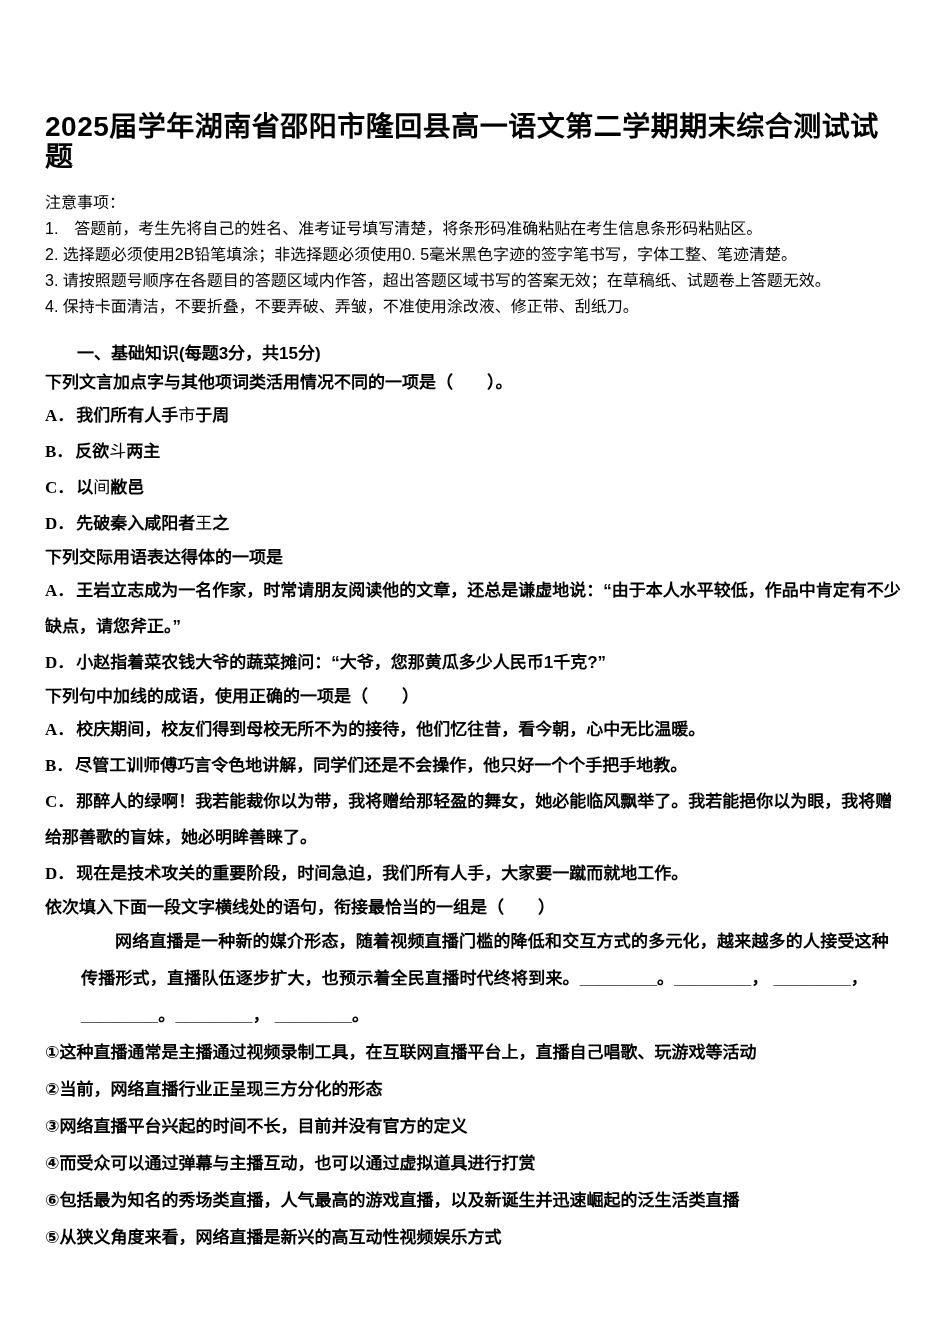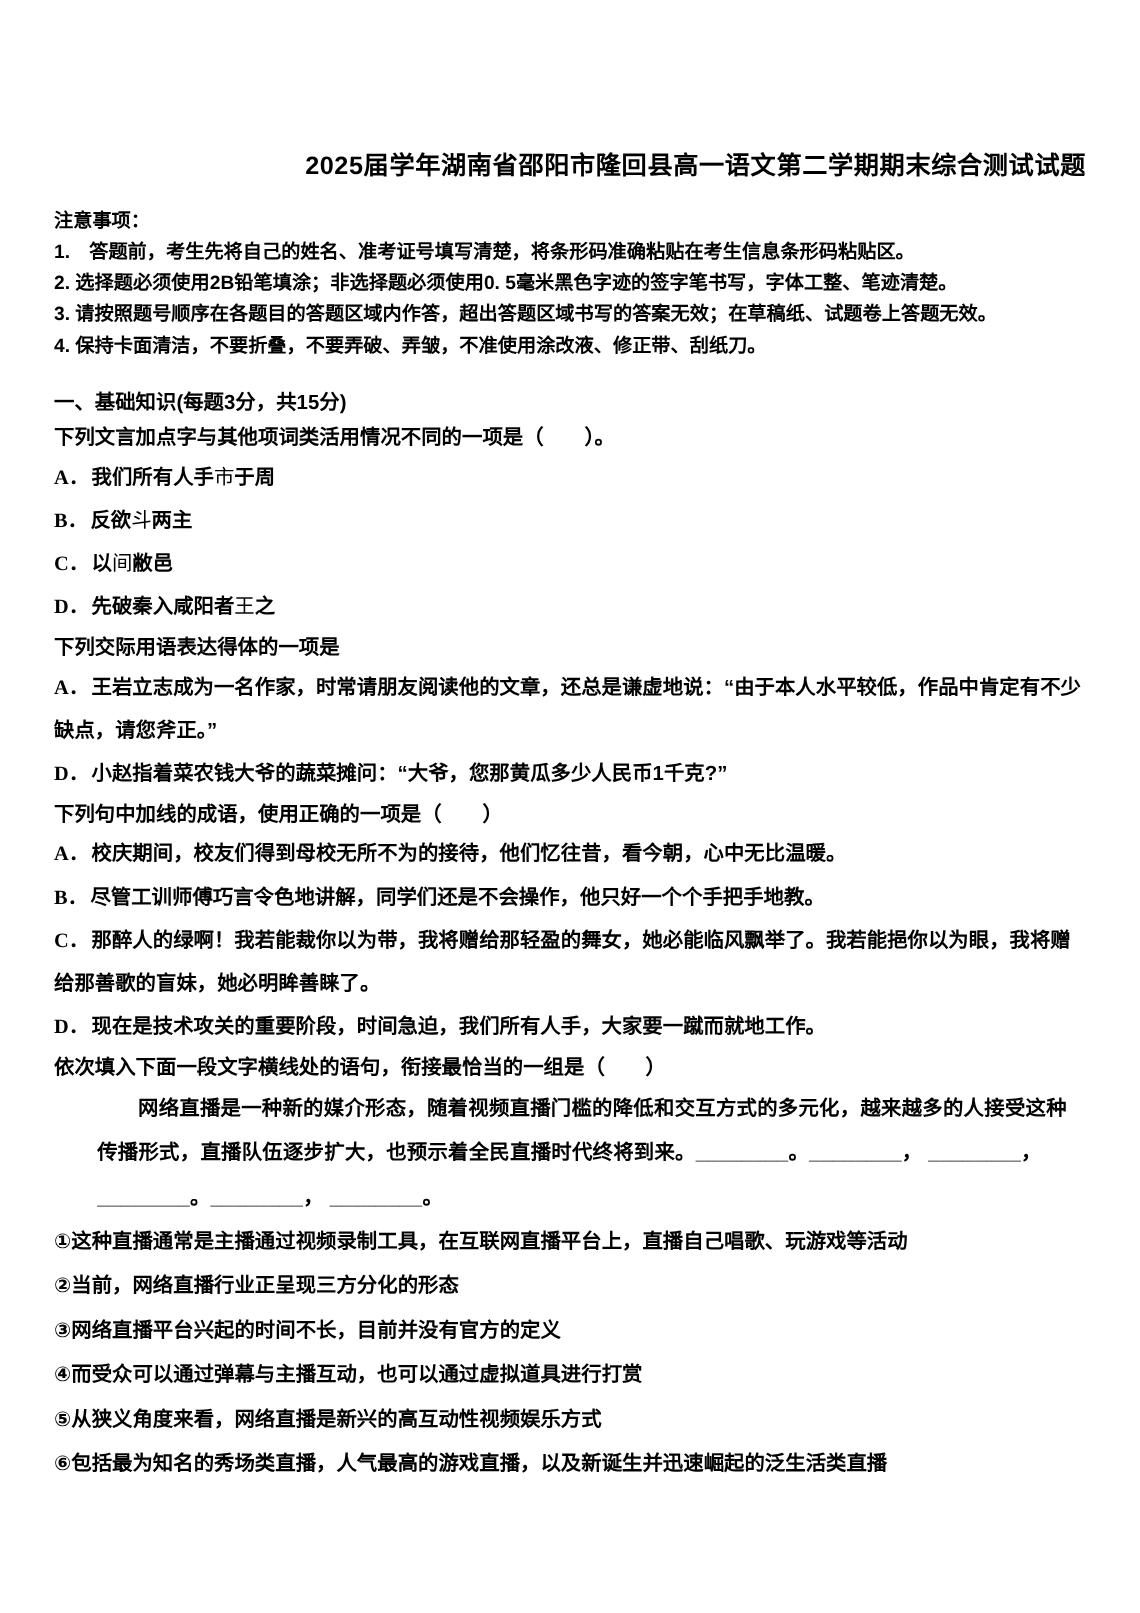--- a/index.html
+++ b/index.html
@@ -11,35 +11,36 @@
     font-family: "Liberation Sans", "DejaVu Sans", sans-serif;
     overflow: hidden;
   }
   .page {
     box-sizing: border-box;
     width: 950px;
     height: 1344px;
     padding: 108px 45px 0 45px;
   }
   .page-title {
-    margin: 16px 0 18px 0;
-    font-size: 21px;
+    margin: 4px 0 18px 0;
+    font-size: 28px;
     line-height: 30px;
     font-weight: 700;
-    text-align: right;
+    text-align: left;
     letter-spacing: 0.5px;
   }
-  .notice { font-size: 16px; font-weight: 700; }
+  .notice { font-size: 16px; font-weight: 400; }
   .notice-heading { line-height: 26px; }
   .notice-line { line-height: 26px; }
   .section-heading {
     margin-top: 20px;
     font-size: 17px;
     font-weight: 700;
     line-height: 27px;
+    margin-left: 32px;
   }
   .question { font-size: 17px; font-weight: 700; }
   .q-stem { line-height: 31px; }
   .option { line-height: 36px; }
   .opt-label {
     font-family: "Liberation Serif", "DejaVu Serif", serif;
     font-weight: 700;
     margin-right: 2px;
   }
   .seg-em {
@@ -97,18 +98,18 @@
           <div class="option"><span class="opt-label">C．</span><span class="opt-text"><span>那醉人的绿啊！我若能裁你以为带，我将赠给那轻盈的舞女，她必能临风飘举了。我若能挹你以为眼，我将赠给那善歌的盲妹，她必</span><span class="seg-u">明眸善睐</span><span>了。</span></span></div>
           <div class="option"><span class="opt-label">D．</span><span class="opt-text"><span>现在是技术攻关的重要阶段，时间急迫，我们所有人手，大家要</span><span class="seg-u">一蹴而就</span><span>地工作。</span></span></div>
         </div>
         <div class="question">
           <div class="q-stem">依次填入下面一段文字横线处的语句，衔接最恰当的一组是（　　）</div>
           <div class="q-para">网络直播是一种新的媒介形态，随着视频直播门槛的降低和交互方式的多元化，越来越多的人接受这种传播形式，直播队伍逐步扩大，也预示着全民直播时代终将到来。________。________， ________， ________。________， ________。</div>
           <div class="q-item">①这种直播通常是主播通过视频录制工具，在互联网直播平台上，直播自己唱歌、玩游戏等活动</div>
           <div class="q-item">②当前，网络直播行业正呈现三方分化的形态</div>
           <div class="q-item">③网络直播平台兴起的时间不长，目前并没有官方的定义</div>
           <div class="q-item">④而受众可以通过弹幕与主播互动，也可以通过虚拟道具进行打赏</div>
+          <div class="q-item">⑥包括最为知名的秀场类直播，人气最高的游戏直播，以及新诞生并迅速崛起的泛生活类直播</div>
           <div class="q-item">⑤从狭义角度来看，网络直播是新兴的高互动性视频娱乐方式</div>
-          <div class="q-item">⑥包括最为知名的秀场类直播，人气最高的游戏直播，以及新诞生并迅速崛起的泛生活类直播</div>
         </div>
       </div>
   </div>
 </div>
 
 </body></html>

